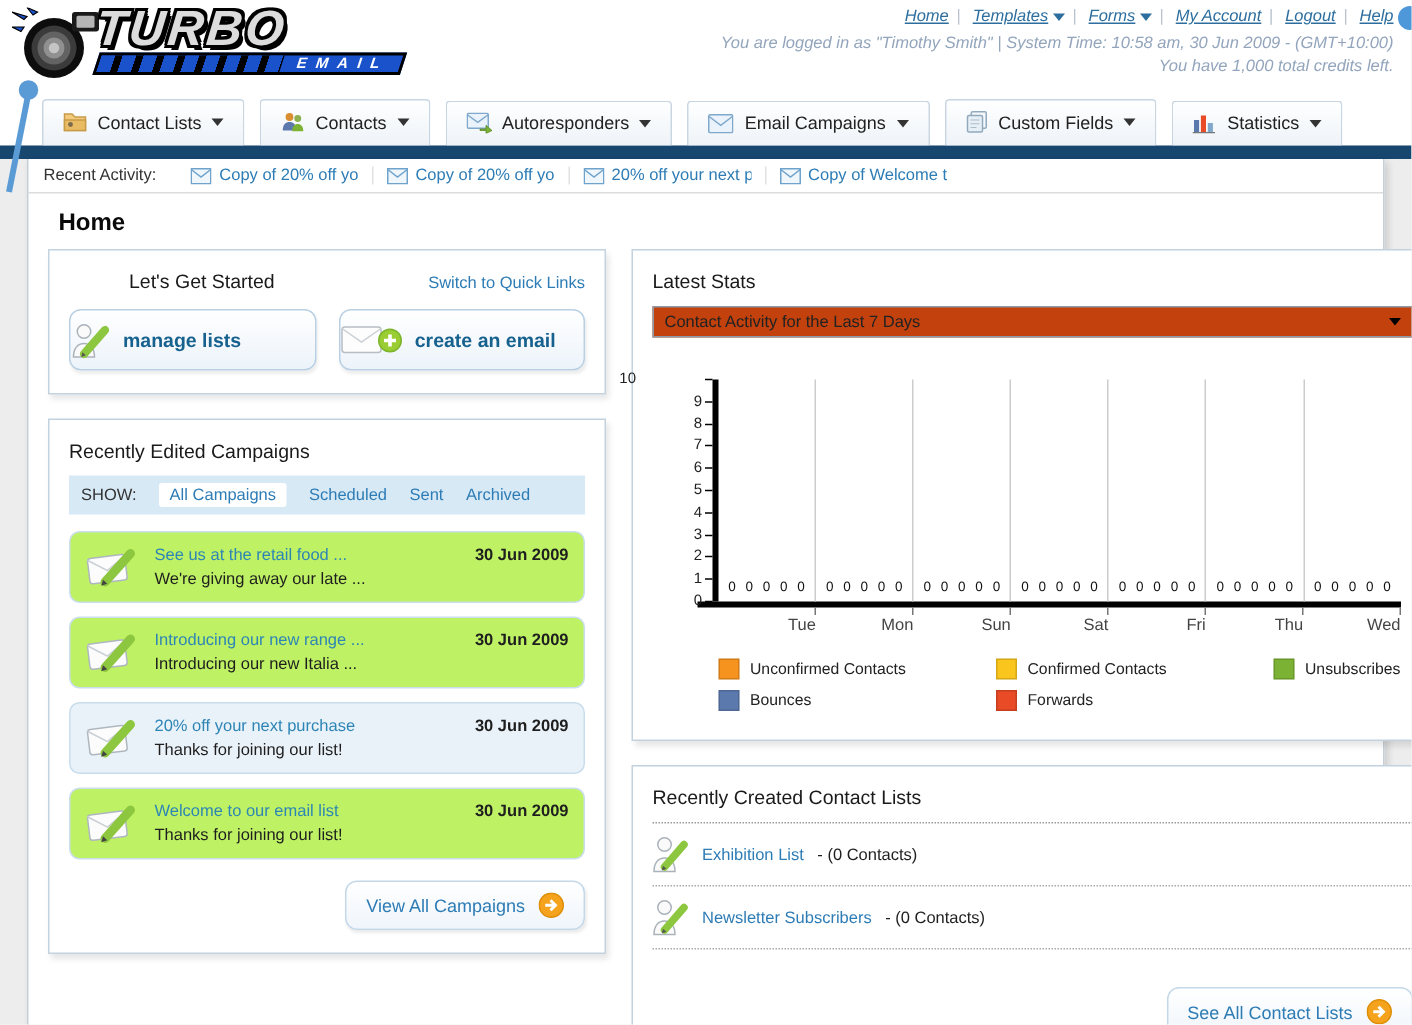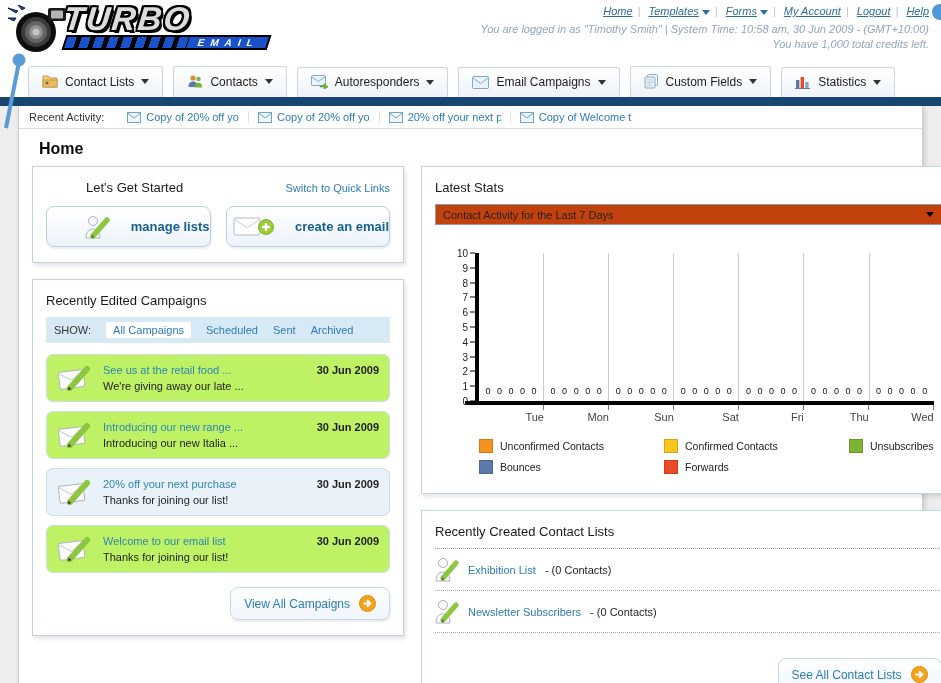--- a/index.html
+++ b/index.html
@@ -71,21 +71,21 @@
     padding:13px 13px 15px; margin-bottom:16px;
   }
   .panel-title { font-size:13px; color:#1A1A1A; }
 
   
   .gs-head { display:flex; justify-content:space-between; align-items:baseline; margin-bottom:11px;margin-left:40px; }
   .gs-link { color:#2D7CB5; font-size:11px; cursor:pointer; }
   .gs-buttons { display:flex; gap:15px; }
   .gs-btn {
     flex:1; height:41px; border:1px solid #B9D0E4; border-radius:8px;
-    background:linear-gradient(#FFFFFF,#ECF3FA); display:flex; align-items:center; justify-content:flex-end; gap:21px;
+    background:linear-gradient(#FFFFFF,#ECF3FA); display:flex; align-items:center; justify-content:flex-start; gap:9px;
     font-size:13px; font-weight:bold; color:#17618F; cursor:pointer; box-shadow:1px 2px 2px rgba(0,0,0,0.07);
   }
 
   
   .camp-filter { background:#D8E9F6; margin-top:9px; padding:5px 8px; display:flex; align-items:center; gap:15px; font-size:11px; }
   .camp-filter .show { color:#333; }
   .camp-filter .ftab { color:#2D7CB5; cursor:pointer; }
   .camp-filter .ftab.active { background:#fff; padding:2px 7px; border-radius:2px; }
   .camp-list { margin-top:11px; }
   .camp-row {
@@ -396,21 +396,21 @@
 
         <div class="panel">
           <div class="panel-title">Latest Stats</div>
           <div class="stats-select">
             <span>Contact Activity for the Last 7 Days</span>
             <span class="sel-caret"></span>
           </div>
           <div class="chart-wrap">
             <div class="chart-row">
               <div class="chart-yaxis">
-                  <div class="ytick" style="top: 0%;">
+                  <div class="ytick" style="top: 0%; gap: 44px;">
                     <span>10</span>
                     <span class="ydash"></span>
                   </div>
                   <div class="ytick" style="top: 10%;">
                     <span>9</span>
                     <span class="ydash"></span>
                   </div>
                   <div class="ytick" style="top: 20%;">
                     <span>8</span>
                     <span class="ydash"></span>

